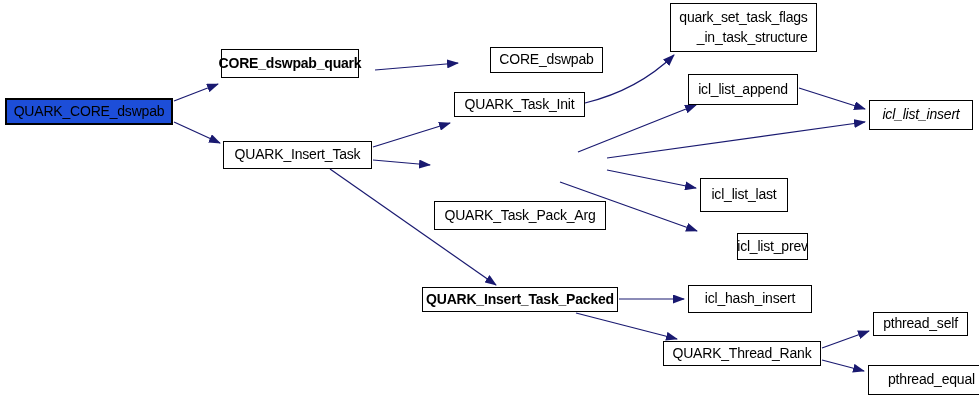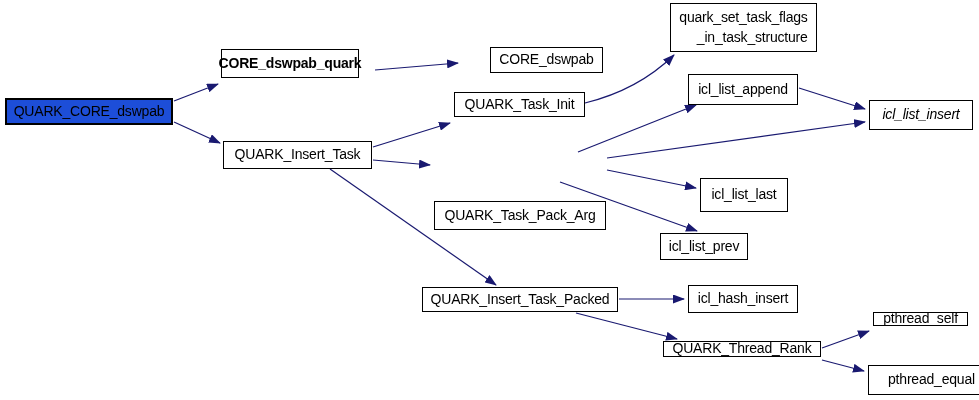--- a/index.html
+++ b/index.html
@@ -92,32 +92,32 @@
       </div>
       <div class="node" style="left: 688px; top: 74px; width: 110px; height: 31px;">
         <span class="node-label">icl_list_append</span>
       </div>
       <div class="node" style="left: 869px; top: 100px; width: 104px; height: 30px; font-style: italic;">
         <span class="node-label">icl_list_insert</span>
       </div>
       <div class="node" style="left: 700px; top: 178px; width: 88px; height: 34px;">
         <span class="node-label">icl_list_last</span>
       </div>
-      <div class="node" style="left: 660px; top: 233px; width: 88px; height: 27px;">
+      <div class="node" style="left: 737px; top: 233px; width: 71px; height: 27px;">
         <span class="node-label">icl_list_prev</span>
       </div>
-      <div class="node" style="left: 422px; top: 287px; width: 196px; height: 25px;">
+      <div class="node" style="left: 422px; top: 287px; width: 196px; height: 25px; font-weight: bold;">
         <span class="node-label">QUARK_Insert_Task_Packed</span>
       </div>
-      <div class="node" style="left: 688px; top: 285px; width: 110px; height: 28px;">
+      <div class="node" style="left: 688px; top: 285px; width: 124px; height: 28px;">
         <span class="node-label">icl_hash_insert</span>
       </div>
-      <div class="node" style="left: 663px; top: 341px; width: 158px; height: 16px;">
+      <div class="node" style="left: 663px; top: 341px; width: 158px; height: 25px;">
         <span class="node-label">QUARK_Thread_Rank</span>
       </div>
-      <div class="node" style="left: 873px; top: 312px; width: 95px; height: 14px;">
+      <div class="node" style="left: 873px; top: 312px; width: 95px; height: 24px;">
         <span class="node-label">pthread_self</span>
       </div>
       <div class="node" style="left: 868px; top: 365px; width: 127px; height: 30px;">
         <span class="node-label">pthread_equal</span>
       </div>
     </div>
 </div>
 
 </body></html>

